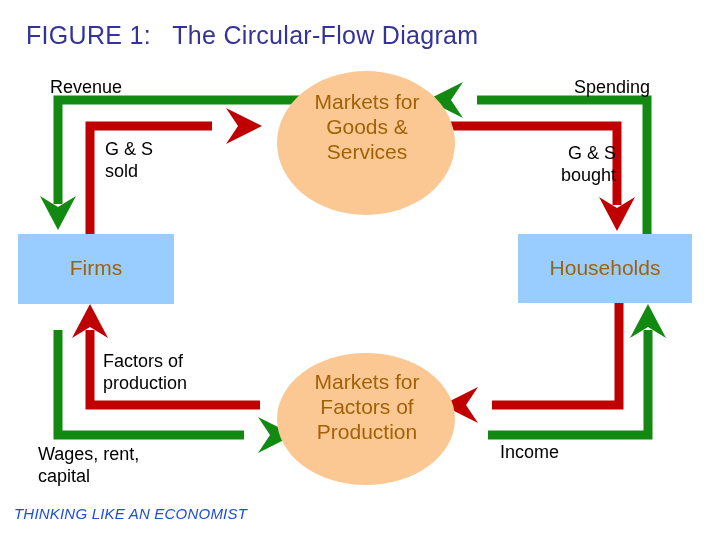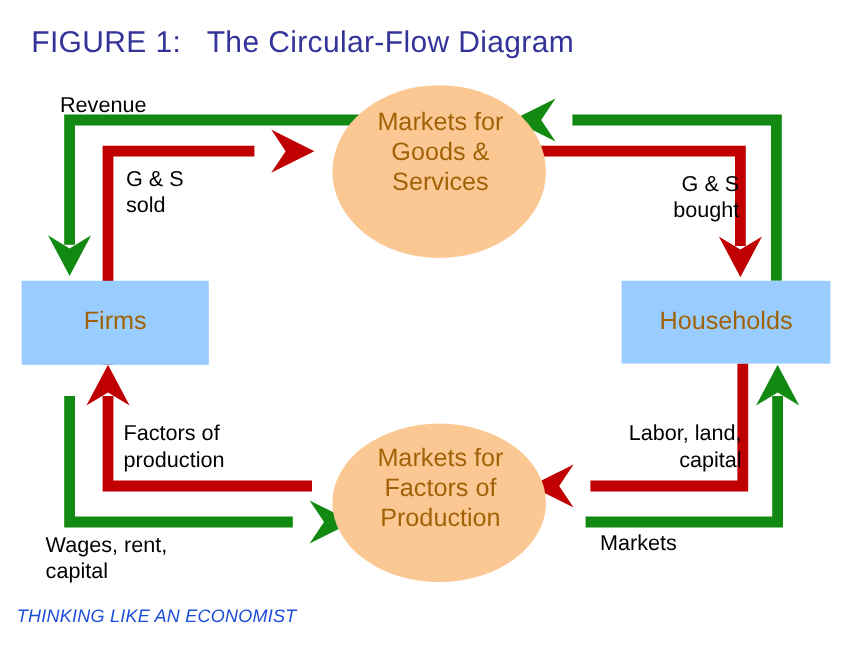--- a/index.html
+++ b/index.html
@@ -183,26 +183,25 @@
   <div class="node-label" id="goods-market-label">Markets for
 Goods &amp;
 Services</div>
   <div class="node-label" id="factors-market-label">Markets for
 Factors of
 Production</div>
 
   <div class="flow-label" id="label-revenue">Revenue</div>
   <div class="flow-label" id="label-gs-sold">G &amp; S
 sold</div>
+  <div class="flow-label" id="label-spending">Spending</div>
   <div class="flow-label" id="label-gs-bought">G &amp; S
 bought</div>
   <div class="flow-label" id="label-factors">Factors of
 production</div>
   <div class="flow-label" id="label-wages">Wages, rent,
 capital</div>
-  <div class="flow-label" id="label-labor">Labor, land,
-capital</div>
-  <div class="flow-label" id="label-income">Markets</div>
+  <div class="flow-label" id="label-income">Income</div>
 
   <div id="footer-text">THINKING LIKE AN ECONOMIST</div>
   <div id="page-number">12</div>
 
 </div>
 
 </body></html>

